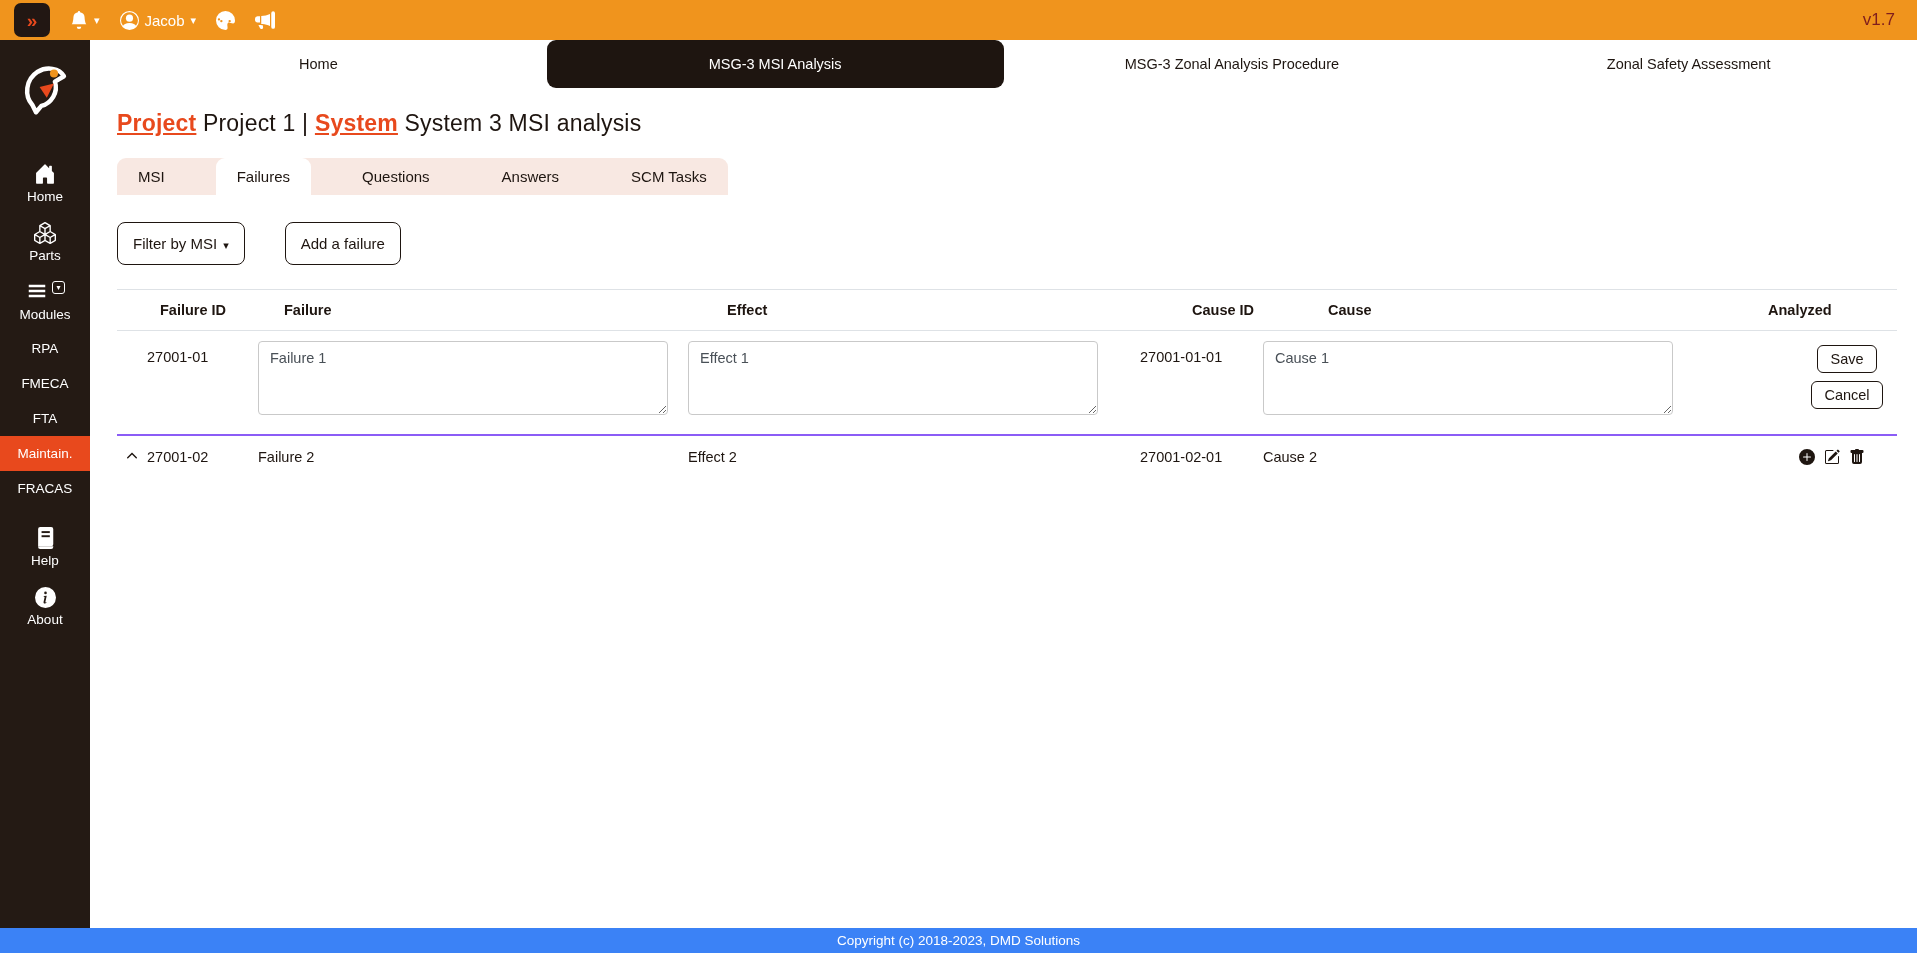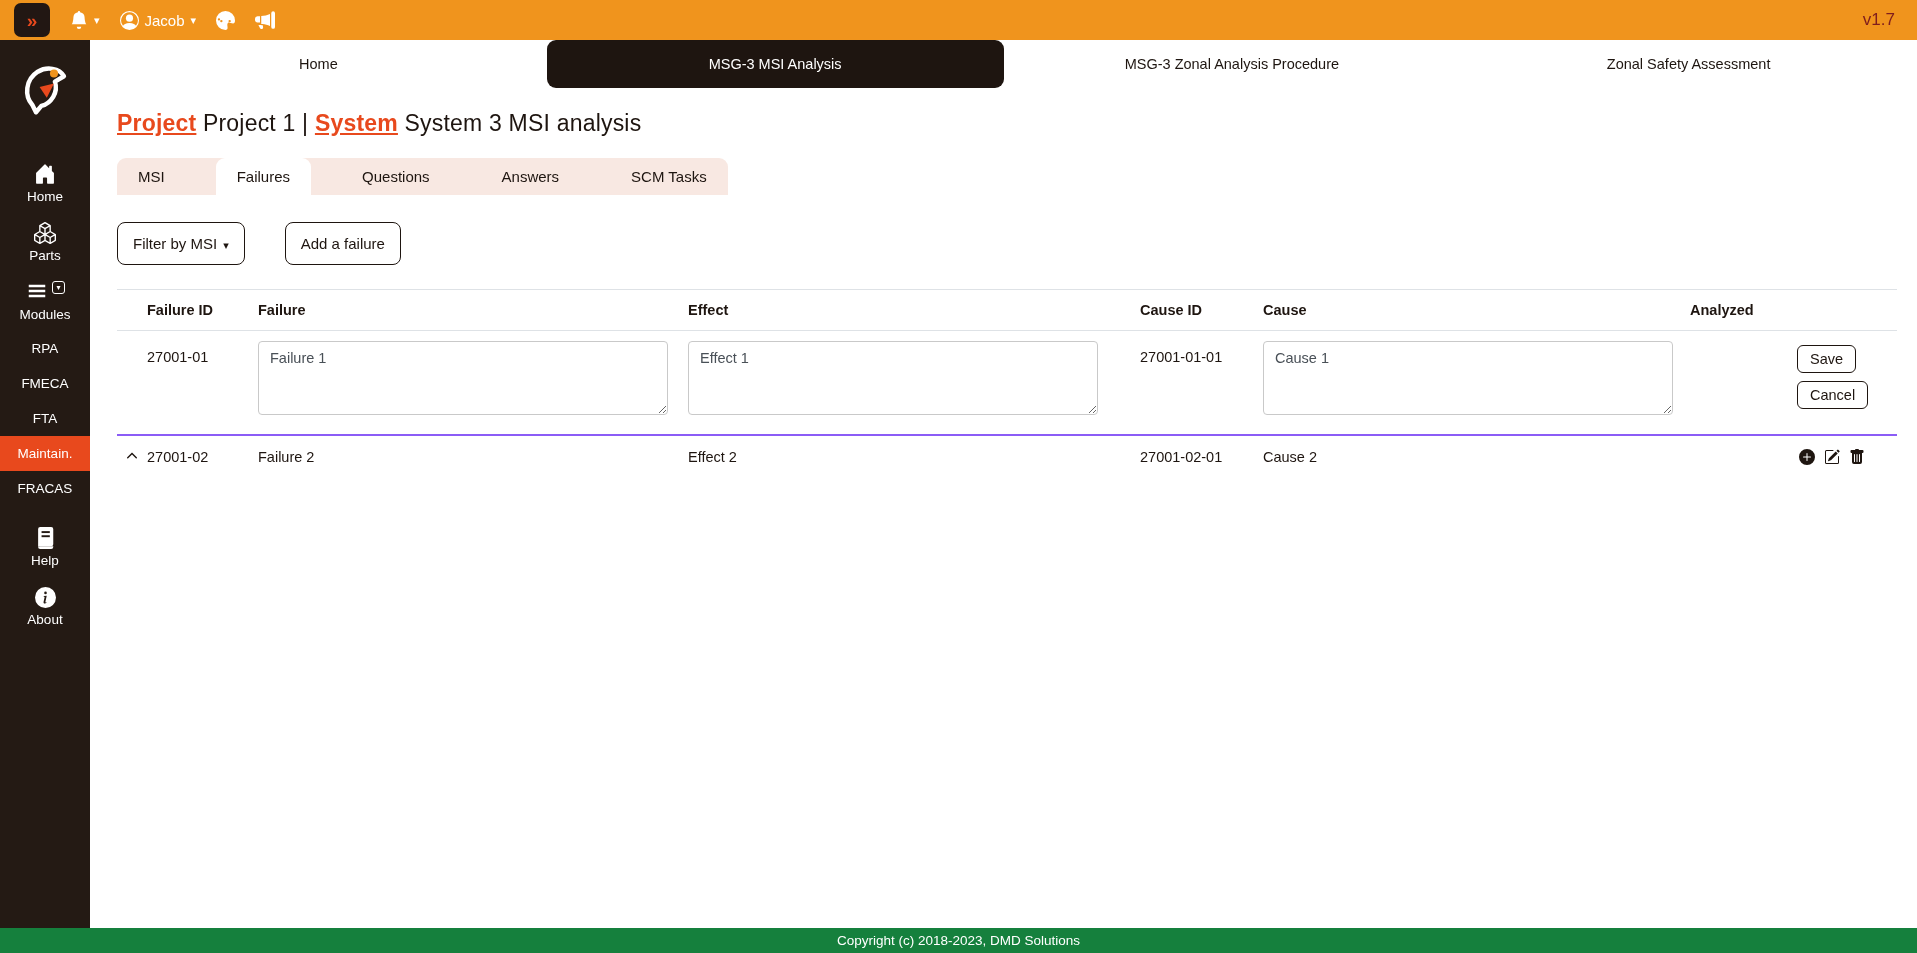--- a/index.html
+++ b/index.html
@@ -39,21 +39,21 @@
   .side-item .sicon { height:22px; display:flex; align-items:center; justify-content:center; gap:3px; }
   .mod-extra {
     width:13px; height:13px; border:1.5px solid #fff; border-radius:3px;
     font-size:8px; line-height:11px; color:#fff; display:inline-block; text-align:center;
     position:relative; top:-5px;
   }
   .side-gap { height:12px; }
   
   .footer {
     position:absolute; left:0; bottom:0; width:1917px; height:25px;
-    background:#15803d; color:#fff; font-size:13.5px;
+    background:#3b82f6; color:#fff; font-size:13.5px;
     display:flex; align-items:center; justify-content:center;
   }
   
   .main { position:absolute; top:40px; left:90px; width:1827px; height:888px; background:#fff; }
   .nav-tabs { display:flex; height:48px; }
   .nav-tab {
     flex:1; display:flex; align-items:center; justify-content:center;
     font-size:14.5px; color:#1e1510; cursor:pointer;
   }
   .nav-tab.active { background:#1e1510; color:#fff; border-radius:9px; }
@@ -74,31 +74,31 @@
     background:#fff; border:1px solid #1e1510; border-radius:8px; color:#1e1510;
     font-size:15px; padding:12px 15px; cursor:pointer; font-family:inherit;
   }
   .btn .c { font-size:11px; margin-left:6px; }
   .toolbar .btn + .btn { margin-left:40px; }
   
   .tablewrap { margin-top:24px; }
   .trow { display:grid; grid-template-columns:30px 111px 430px 452px 123px 427px 100px auto; }
   .thead {
     border-top:1px solid #dee2e6; border-bottom:1px solid #dee2e6;
-    font-weight:bold; font-size:14.5px; padding:12px 0;
+    font-weight:bold; font-size:14.5px; padding:12px 0;gap:13px;
   }
   .row-edit { padding:10px 0 15px; border-bottom:2px solid #8b5cf6; align-items:start; }
   .row-edit .cell-id { padding-top:8px; font-size:14.5px; }
   .row-view { padding:13px 0; align-items:center; font-size:14.5px; }
   textarea.cellbox {
     width:410px; height:74px; border:1px solid #c9c9c9; border-radius:4px;
     padding:8px 11px; font-family:inherit; font-size:14.5px; color:#495057;
     background:#fff; resize:both;
   }
-  .saveblock { display:flex; flex-direction:column; gap:8px; align-items:flex-start; padding:4px 0 0 7px; }
+  .saveblock { display:flex; flex-direction:column; gap:8px; align-items:center; padding:4px 0 0 7px; }
   .btn-sm {
     background:#fff; border:1px solid #1e1510; border-radius:6px; color:#1e1510;
     font-size:14.5px; padding:5px 12px; cursor:pointer; font-family:inherit;
   }
   .expander { display:flex; justify-content:center; cursor:pointer; color:#1e1510; }
   .actions { display:flex; gap:9px; align-items:center; padding-left:9px; }
   .actions .aicon { cursor:pointer; display:flex; }
   .empty-cell { min-height:1px; }
 </style>
 </head>

